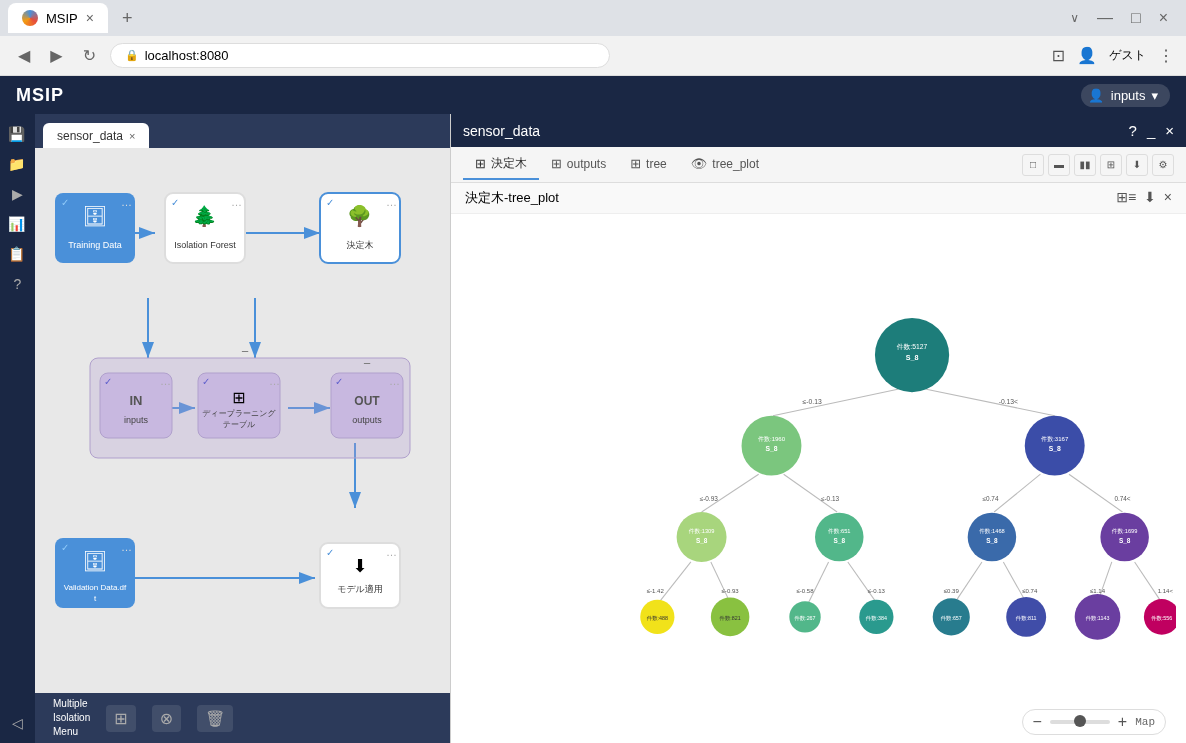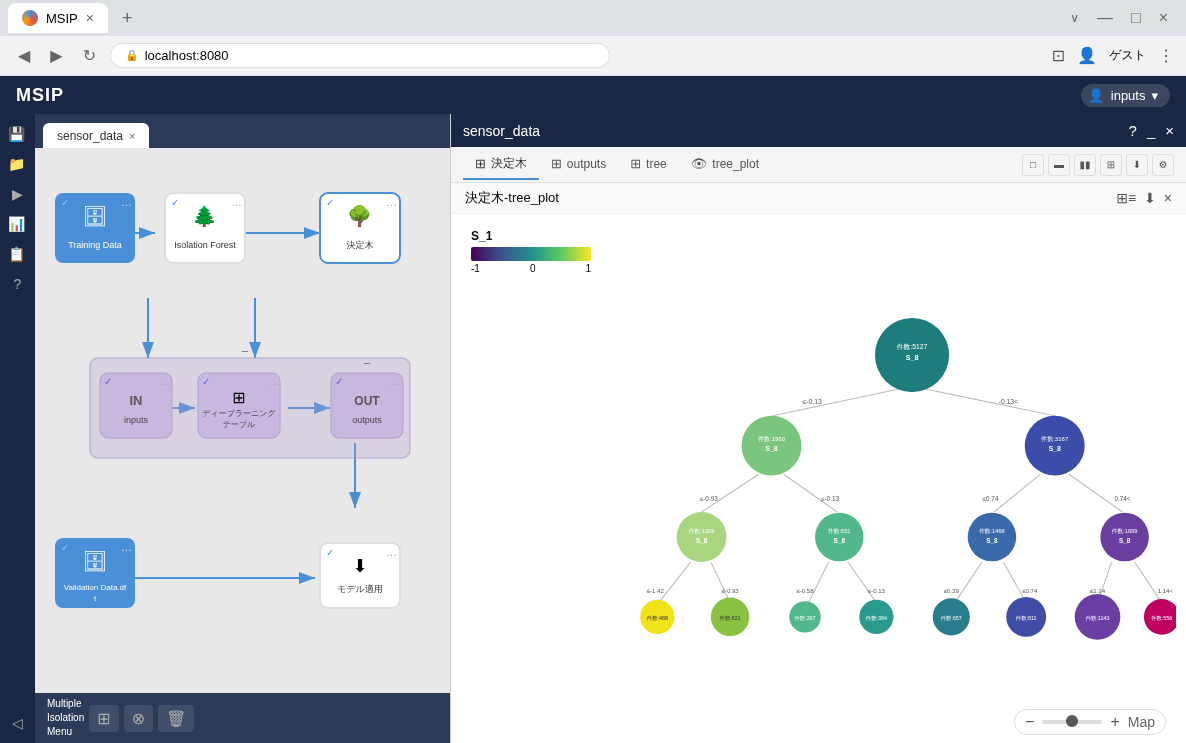--- a/index.html
+++ b/index.html
@@ -49,40 +49,40 @@
     .panel-header-btn { background: none; border: none; color: #fff; cursor: pointer; font-size: 15px; }
 
     .panel-tabs { background: #f5f5f5; border-bottom: 1px solid #ddd; display: flex; align-items: center; padding: 0 12px; height: 36px; gap: 0; }
     .panel-tab { padding: 6px 12px; cursor: pointer; font-size: 12px; color: #555; border-bottom: 2px solid transparent; display: flex; align-items: center; gap: 5px; }
     .panel-tab.active { color: #333; border-bottom: 2px solid #4a90d9; font-weight: 500; }
     .panel-tab-icon { font-size: 13px; }
     .panel-tab-spacer { flex: 1; }
     .panel-view-btns { display: flex; gap: 4px; }
     .panel-view-btn { background: none; border: 1px solid #ddd; border-radius: 3px; width: 22px; height: 22px; cursor: pointer; display: flex; align-items: center; justify-content: center; font-size: 10px; color: #555; }
 
-    .panel-sub-header { background: #f9f9f9; border-bottom: 1px solid #eee; padding: 6px 14px; display: flex; align-items: center; justify-content: space-between; font-size: 13px; font-weight: 500; }
+    .panel-sub-header { background: #f9f9f9; border-bottom: 1px solid #eee; padding: 6px 14px; display: flex; align-items: flex-start; justify-content: space-between; font-size: 13px; font-weight: 500; }
     .panel-sub-actions { display: flex; gap: 8px; }
     .panel-sub-btn { background: none; border: none; cursor: pointer; color: #555; font-size: 14px; }
 
     .tree-content { flex: 1; overflow: auto; padding: 10px; position: relative; }
 
     
     .legend { position: absolute; top: 15px; left: 20px; }
     .legend-title { font-size: 12px; font-weight: bold; margin-bottom: 4px; }
     .legend-bar { width: 120px; height: 14px; background: linear-gradient(to right, #440154, #3b528b, #21908d, #5dc963, #fde725); border-radius: 2px; }
     .legend-labels { display: flex; justify-content: space-between; font-size: 10px; margin-top: 2px; }
 
     
     .zoom-controls { position: absolute; bottom: 8px; right: 20px; display: flex; align-items: center; gap: 8px; background: #fff; border: 1px solid #ddd; border-radius: 14px; padding: 3px 10px; }
     .zoom-btn { background: none; border: none; cursor: pointer; font-size: 16px; color: #555; }
     .zoom-slider { width: 60px; height: 4px; background: #ddd; border-radius: 2px; position: relative; }
     .zoom-thumb { position: absolute; top: -5px; left: 50%; transform: translateX(-50%); width: 12px; height: 12px; background: #555; border-radius: 50%; }
 
     
-    .bottom-bar { background: #2c3a5a; height: 50px; display: flex; align-items: center; padding: 0 12px; gap: 5px; color: #aaa; font-size: 10px; }
+    .bottom-bar { background: #2c3a5a; height: 50px; display: flex; align-items: center; padding: 0 18px; gap: 16px; color: #aaa; font-size: 10px; }
     .bottom-action { background: rgba(255,255,255,0.1); border: none; border-radius: 4px; padding: 4px 8px; cursor: pointer; color: #aaa; font-size: 16px; }
 
     
     .tree-svg { width: 100%; height: 100%; }
 
     
     circle { cursor: pointer; }
   </style>
 </head>
 <body>
@@ -290,29 +290,20 @@
             <span>決定木-tree_plot</span>
             <div class="panel-sub-actions">
               <button class="panel-sub-btn">⊞≡</button>
               <button class="panel-sub-btn">⬇</button>
               <button class="panel-sub-btn">×</button>
             </div>
           </div>
 
           <div class="tree-content">
 
-            <div class="legend">
-              <div class="legend-title">S_1</div>
-              <div class="legend-bar"></div>
-              <div class="legend-labels">
-                <span>-1</span>
-                <span>0</span>
-                <span>1</span>
-              </div>
-            </div>
 
             <svg class="tree-svg" viewBox="0 0 820 520" style="position:absolute; top:0; left:140px; right:0; bottom:40px; width:calc(100% - 150px); height:calc(100% - 40px);">
 
               <line x1="430" y1="163" x2="255" y2="200" stroke="#bbb" stroke-width="1.5"></line>
 
               <line x1="470" y1="163" x2="650" y2="200" stroke="#bbb" stroke-width="1.5"></line>
 
               <line x1="235" y1="282" x2="155" y2="335" stroke="#bbb" stroke-width="1.5"></line>
 
               <line x1="270" y1="282" x2="345" y2="335" stroke="#bbb" stroke-width="1.5"></line>
@@ -406,20 +397,20 @@
               <circle cx="800" cy="482" r="25" fill="#c00060"></circle>
               <text x="800" y="486" text-anchor="middle" fill="white" font-size="7.5">件数:556</text>
             </svg>
 
             <div class="zoom-controls">
               <button class="zoom-btn">−</button>
               <div class="zoom-slider">
                 <div class="zoom-thumb"></div>
               </div>
               <button class="zoom-btn">+</button>
-              <span style="font-size:14px; color:#666;">Map</span>
+              <span style="font-size:11px; color:#666;font-family:Liberation Mono, monospace;">Map</span>
             </div>
           </div>
         </div>
       </div>
     </div>
   </div>
 </div>
 
 </body></html>

